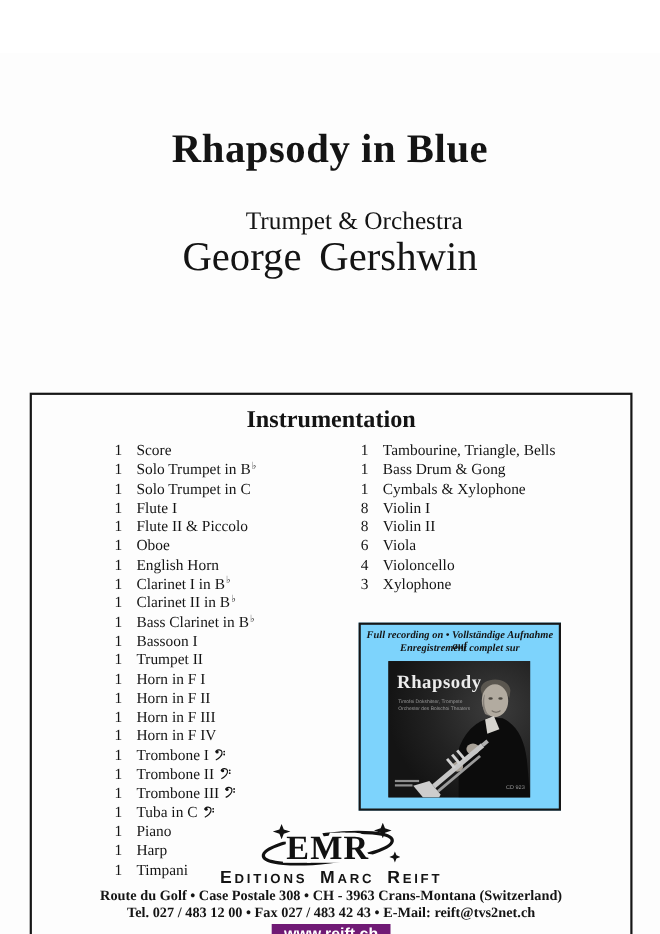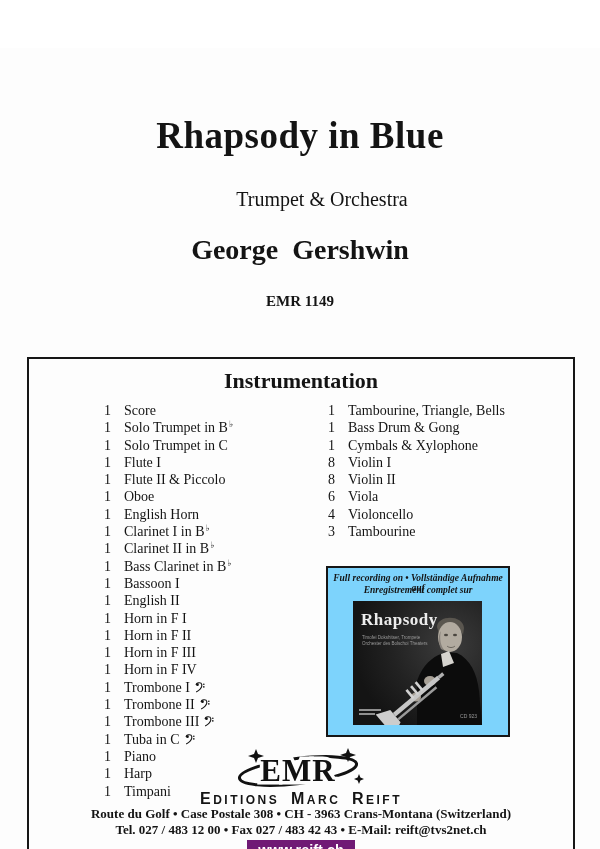--- a/index.html
+++ b/index.html
@@ -4,22 +4,22 @@
 <style>
   html,body{margin:0;padding:0;}
   .page{
     position:relative; width:600px; height:849px;
     background:#fdfdfd; color:#141414; overflow:hidden;
     font-family:"Liberation Serif", serif;
     margin-top:48px;
   }
   .center{left:0; right:0; text-align:center; position:absolute;}
   .title{top:66px; font-size:37px; font-weight:bold; letter-spacing:.5px;}
-  .subtitle{top:140px; font-size:20px;padding-left:44px;}
-  .composer{top:186px; font-size:28px; font-weight:bold; word-spacing:7px;}
+  .subtitle{top:140px; font-size:23px;padding-left:44px;}
+  .composer{top:164px; font-size:37px; font-weight:normal; word-spacing:7px;}
   .catalog{top:245px; font-size:15px; font-weight:bold;}
 
   .instr-box{
     position:absolute; left:27px; top:309px; width:544px; height:507px;
     border:2px solid #161616; background:#fdfdfd;
   }
   .instr-title{position:absolute; top:9px; left:0; right:0; text-align:center;
     font-size:22px; font-weight:bold;}
   .col{position:absolute; top:43px;}
   .col-left{left:66px;}
@@ -65,21 +65,20 @@
   .footer-anchor{position:absolute; left:0; right:0; top:0;}
 </style>
 </head>
 <body>
 
 <div class="page">
 
   <div class="center title">Rhapsody in Blue</div>
   <div class="center subtitle">Trumpet &amp; Orchestra</div>
   <div class="center composer">George Gershwin</div>
-  <div class="center catalog">EMR 1149</div>
 
   <div class="instr-box">
     <div class="instr-title">Instrumentation</div>
 
     <div class="col col-left" id="col-left">
         <div class="row">
           <span class="qty">1</span>
           <span class="name">Score</span>
         </div>
         <div class="row">
@@ -121,21 +120,21 @@
           <span class="qty">1</span>
           <span class="name">Bass Clarinet in B</span>
           <span class="flat">♭</span>
         </div>
         <div class="row">
           <span class="qty">1</span>
           <span class="name">Bassoon I</span>
         </div>
         <div class="row">
           <span class="qty">1</span>
-          <span class="name">English II</span>
+          <span class="name">Trumpet II</span>
         </div>
         <div class="row">
           <span class="qty">1</span>
           <span class="name">Horn in F I</span>
         </div>
         <div class="row">
           <span class="qty">1</span>
           <span class="name">Horn in F II</span>
         </div>
         <div class="row">
@@ -223,21 +222,21 @@
         <div class="row">
           <span class="qty">6</span>
           <span class="name">Viola</span>
         </div>
         <div class="row">
           <span class="qty">4</span>
           <span class="name">Violoncello</span>
         </div>
         <div class="row">
           <span class="qty">3</span>
-          <span class="name">Tambourine</span>
+          <span class="name">Xylophone</span>
         </div>
       </div>
 
     <div class="ad-box">
       <div class="ad-line ad-line1">Full recording on • Vollständige Aufnahme auf</div>
       <div class="ad-line ad-line2">Enregistrement complet sur</div>
       <div class="cd">
         <svg class="cd-art" width="129" height="124" viewBox="0 0 129 124">
           <defs>
             <radialGradient id="g1" cx="75%" cy="35%" r="75%">

